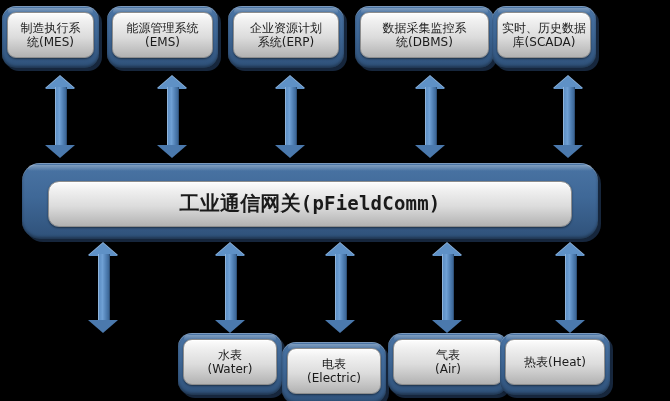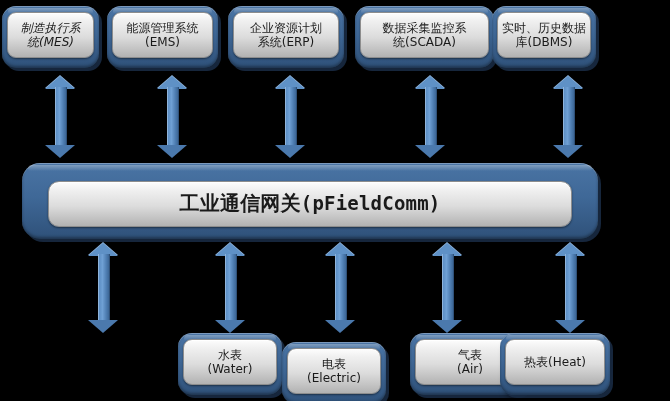--- a/index.html
+++ b/index.html
@@ -45,21 +45,21 @@
   .arrow .head{position:absolute;left:0;width:0;height:0;border-left:15px solid transparent;border-right:15px solid transparent;}
   .arrow .head.up{top:0;border-bottom:13px solid #5f91c6;
       filter:drop-shadow(0 -1px 0 #8fb4db);}
   .arrow .head.down{bottom:0;border-top:13px solid #4b79ad;}
 </style>
 </head>
 <body>
 
 <div id="stage">
 
-  <div class="node row-node" style="left:2px;top:6px;width:97px;font-style:italic;">
+  <div class="node row-node" style="left:2px;top:6px;width:97px;">
     <div class="frame"></div>
     <div class="inner">
       <span><span>制造执行系</span><br>
       <span>统(MES)</span></span>
     </div>
   </div>
 
   <div class="node row-node" style="left:107px;top:6px;width:111px;border-radius:16px;">
     <div class="frame"></div>
     <div class="inner">
@@ -73,29 +73,29 @@
     <div class="inner">
       <span><span>企业资源计划</span><br>
       <span>系统(ERP)</span></span>
     </div>
   </div>
 
   <div class="node row-node" style="left:355px;top:6px;width:139px;">
     <div class="frame"></div>
     <div class="inner">
       <span><span>数据采集监控系</span><br>
-      <span>统(SCADA)</span></span>
+      <span>统(DBMS)</span></span>
     </div>
   </div>
 
   <div class="node row-node" style="left:492px;top:6px;width:104px;">
     <div class="frame"></div>
     <div class="inner">
       <span><span>实时、历史数据</span><br>
-      <span>库(DBMS)</span></span>
+      <span>库(SCADA)</span></span>
     </div>
   </div>
 
   <div class="arrow" style="left:45px;top:76px;height:82px;">
     <div class="head up"></div>
     <div class="shaft"></div>
     <div class="head down"></div>
   </div>
   <div class="arrow" style="left:157px;top:76px;height:82px;">
     <div class="head up"></div>
@@ -161,21 +161,21 @@
   </div>
 
   <div class="node row-node" style="left:282px;top:342px;width:104px;">
     <div class="frame"></div>
     <div class="inner">
       <span><span>电表</span><br>
       <span>(Electric)</span></span>
     </div>
   </div>
 
-  <div class="node row-node" style="left:410px;top:333px;width:120px;">
+  <div class="node row-node" style="left:388px;top:333px;width:120px;">
     <div class="frame"></div>
     <div class="inner">
       <span><span>气表</span><br>
       <span>(Air)</span></span>
     </div>
   </div>
 
   <div class="node row-node" style="left:500px;top:333px;width:110px;border-radius:22px;">
     <div class="frame"></div>
     <div class="inner">

